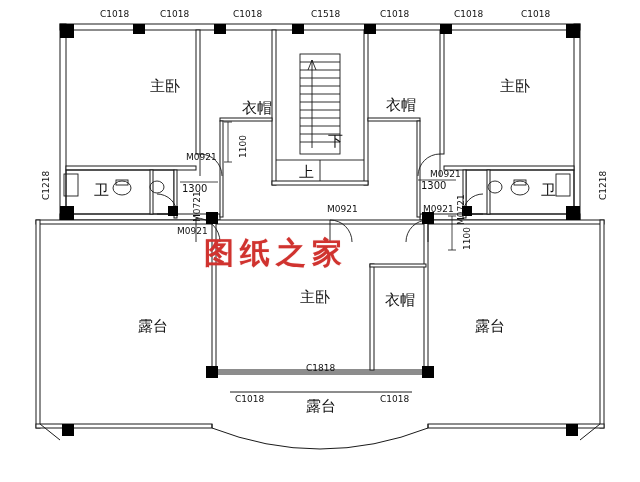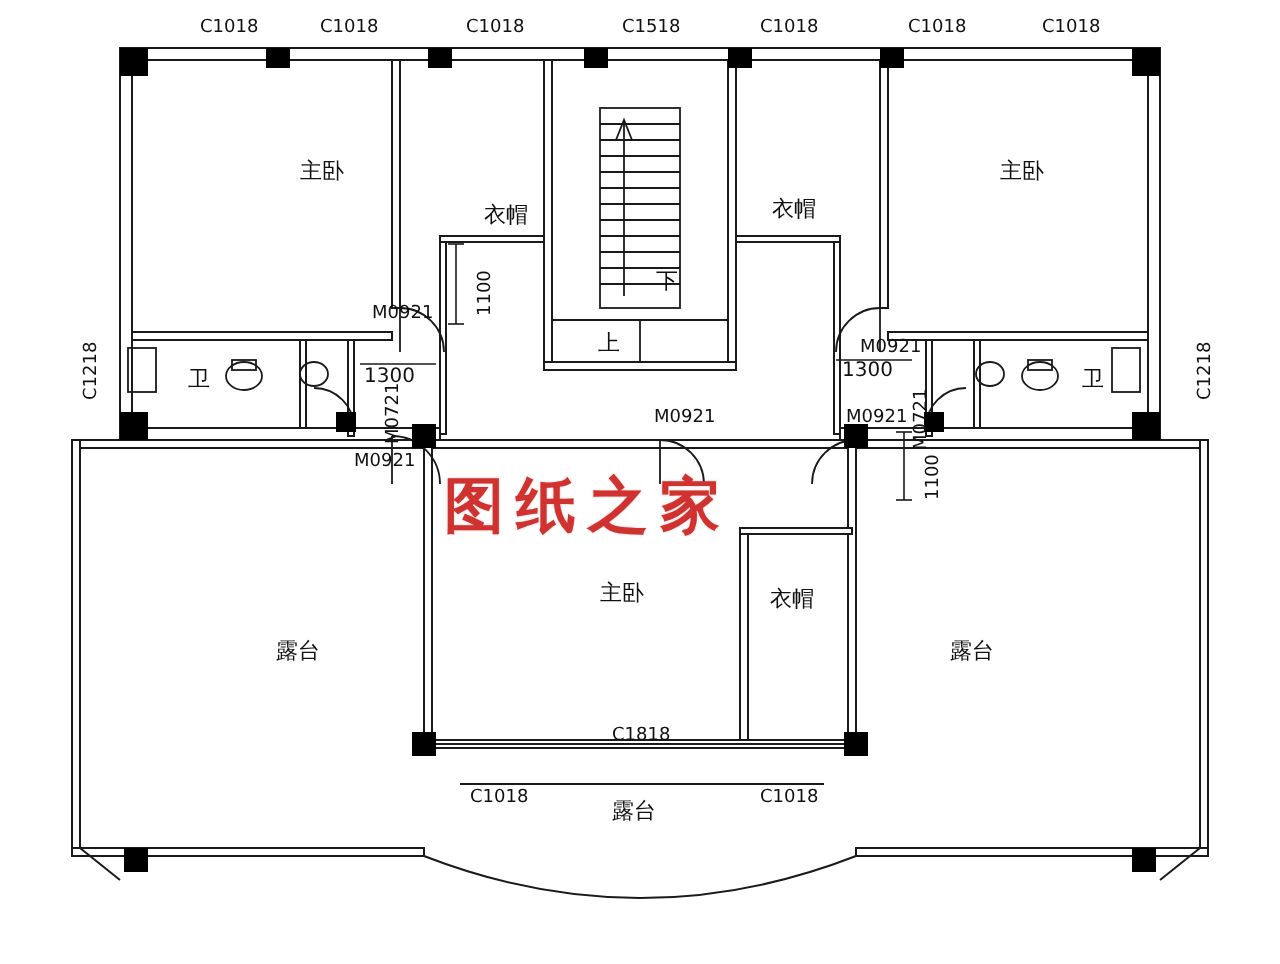--- a/index.html
+++ b/index.html
@@ -26,21 +26,21 @@
   }
   .lbl {
     position: absolute;
     color: #111111;
     font-size: 9px;
     line-height: 10px;
     white-space: nowrap;
     font-family: "DejaVu Sans", "Liberation Sans", sans-serif;
   }
   .lbl.cn {
-    font-size: 11px;
+    font-size: 15px;
     text-align: center;
   }
   .lbl.rot {
     transform-origin: left top;
     transform: rotate(-90deg);
   }
   .watermark {
     position: absolute;
     color: #d0332f;
     font-weight: bold;
@@ -246,16 +246,16 @@
     <div class="lbl rot" style="left:456px; top:225px;">M0721</div>
     <div class="lbl" style="left:177px; top:226px;">M0921</div>
     <div class="lbl" style="left:327px; top:204px;">M0921</div>
     <div class="lbl" style="left:423px; top:204px;">M0921</div>
 
     <div class="lbl rot" style="left:238px; top:158px;">1100</div>
     <div class="lbl" style="left:182px; top:184px; font-size:10px;">1300</div>
     <div class="lbl" style="left:421px; top:181px; font-size:10px;">1300</div>
     <div class="lbl rot" style="left:462px; top:250px;">1100</div>
 
-    <div class="watermark" style="left:222px; top:233px;">图纸之家</div>
+    <div class="watermark" style="left:204px; top:233px;">图纸之家</div>
 
   </div>
 </div>
 
 </body></html>

